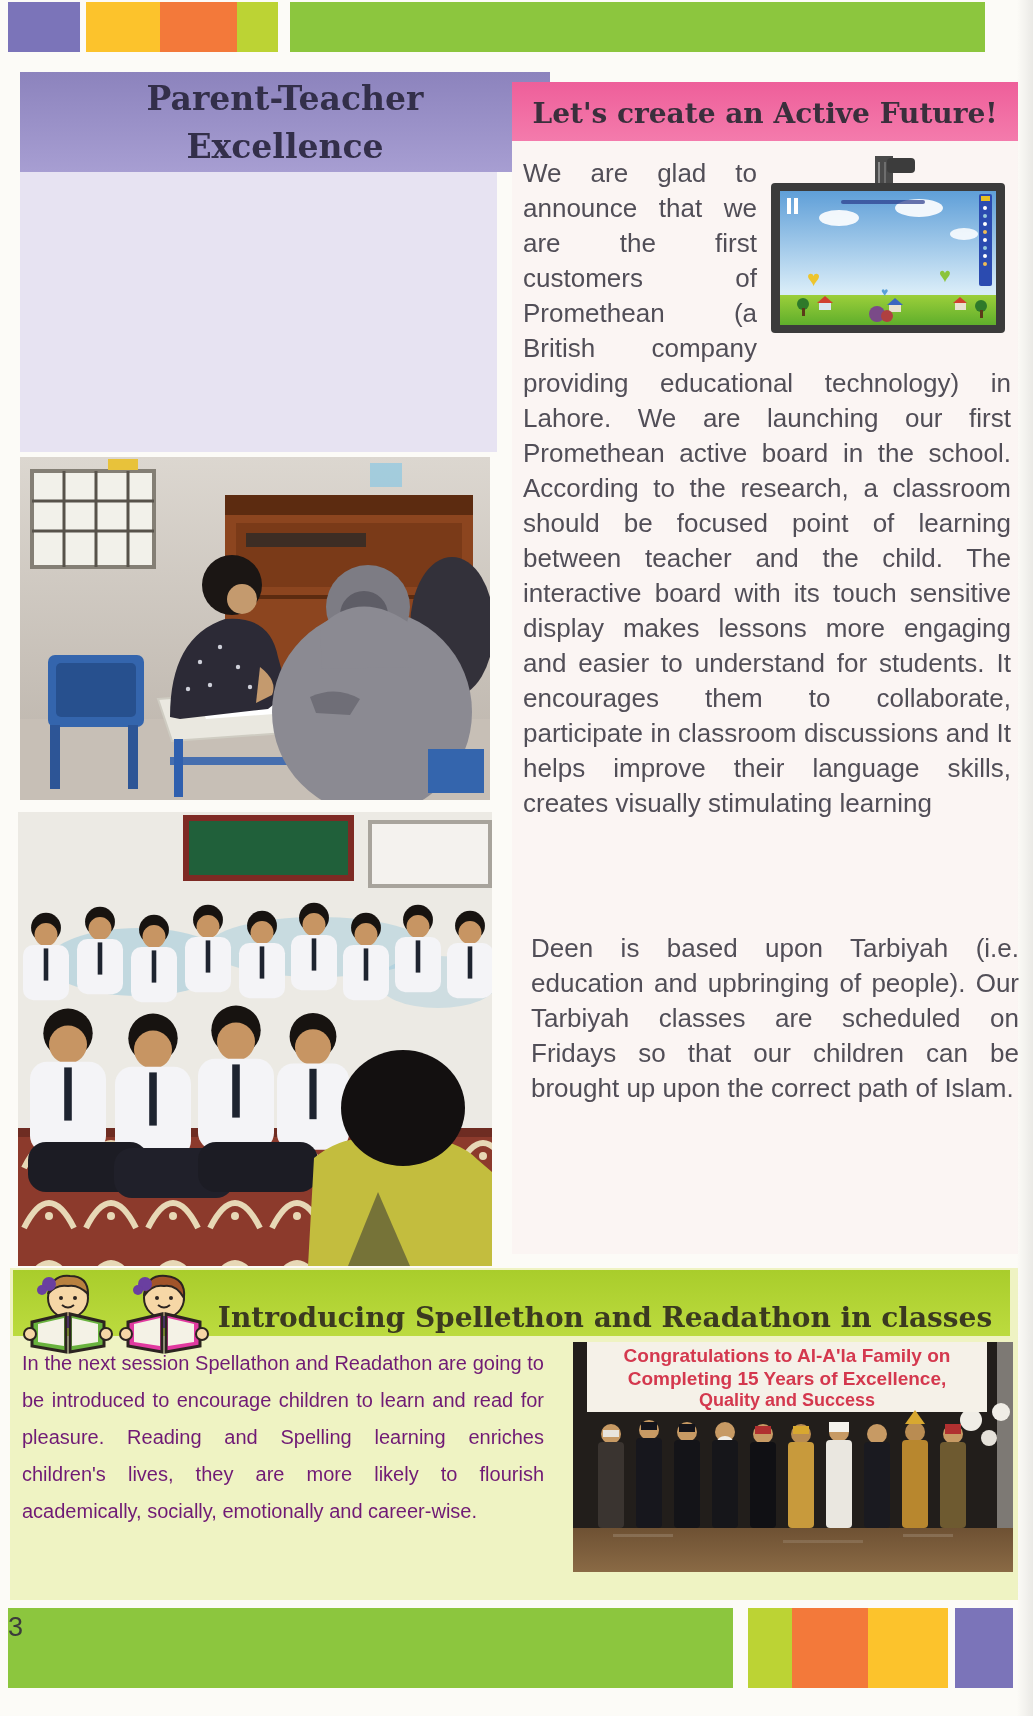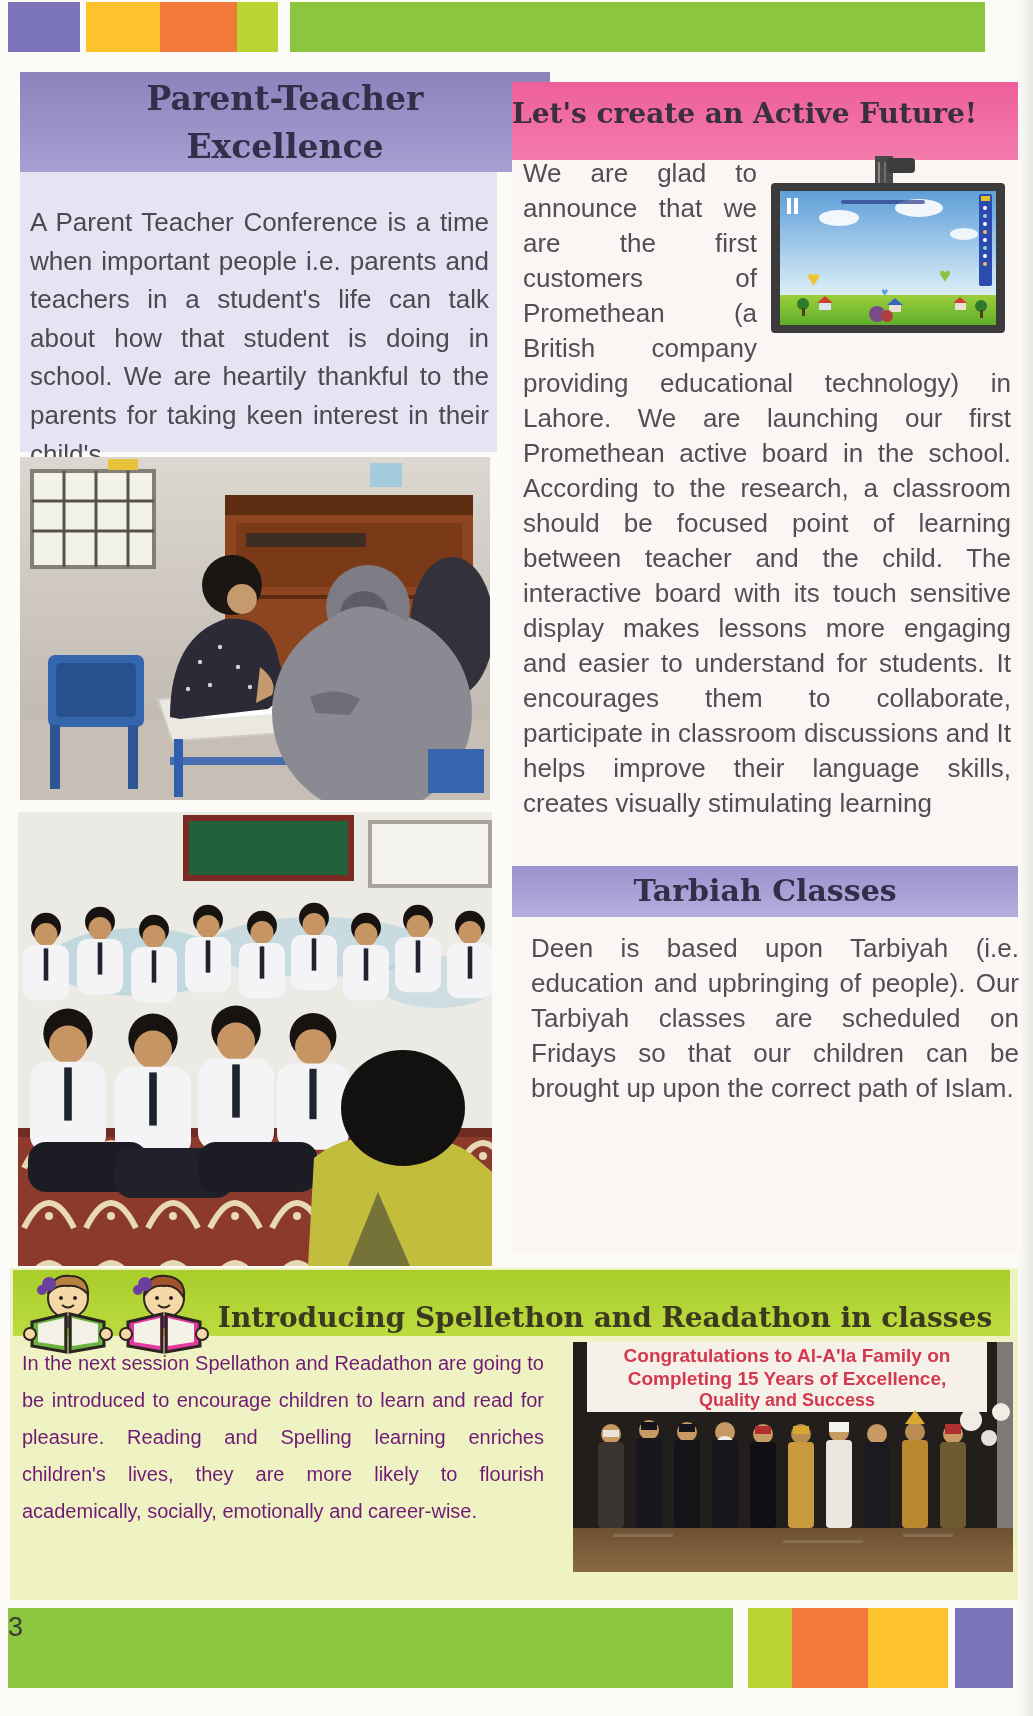--- a/index.html
+++ b/index.html
@@ -17,22 +17,22 @@
   .slab{font-family:"DejaVu Serif",serif;font-weight:bold;}
   
   .left-panel{position:absolute;left:20px;top:72px;width:477px;height:380px;background:#e7e3f2;}
   .left-header{position:absolute;left:20px;top:72px;width:530px;height:100px;
         background:linear-gradient(#8c83bd,#a79ed2);color:#332f4a;text-align:center;
         font-size:33px;line-height:48px;padding-top:3px;box-sizing:border-box;}
   .left-body{position:absolute;left:30px;top:203px;width:459px;font-size:26px;line-height:38.6px;
         color:#4b4953;text-align:justify;text-align-last:justify;}
   
   .right-panel{position:absolute;left:512px;top:82px;width:506px;height:1172px;background:#fbf5f3;}
-  .pink-header{position:absolute;left:512px;top:82px;width:506px;height:78px;background:linear-gradient(#ee5f9a,#f47bac);
-        color:#3a2f3c;font-size:28px;line-height:64px;white-space:nowrap;overflow:hidden;}
+  .pink-header{position:absolute;left:512px;top:82px;width:506px;height:59px;background:linear-gradient(#ee5f9a,#f47bac);
+        color:#3a2f3c;text-align:center;font-size:28px;line-height:64px;white-space:nowrap;overflow:hidden;}
   .right-body{position:absolute;left:523px;top:156px;width:488px;font-size:26px;line-height:35px;
         color:#514e57;text-align:justify;}
   .board-float{float:right;width:242px;height:180px;margin-left:12px;margin-bottom:4px;}
   .tarbiah-header{position:absolute;left:512px;top:866px;width:506px;height:51px;
         background:linear-gradient(#9b93cd,#b5aede);color:#332f4a;text-align:center;font-size:30px;line-height:50px;}
   .tarbiah-body{position:absolute;left:523px;top:931px;width:488px;font-size:26px;line-height:35px;
         color:#514e57;text-align:justify;margin-left:8px;}
   .tarbiah-body p{margin:0;}
   
   .bottom-panel{position:absolute;left:10px;top:1268px;width:1008px;height:332px;background:#eff3c3;}
@@ -57,21 +57,20 @@
     <div class="block b-orange" style="left:160px;top:2px;width:77px;height:50px;"></div>
     <div class="block b-ygreen" style="left:237px;top:2px;width:41px;height:50px;"></div>
     <div class="block b-green" style="left:290px;top:2px;width:695px;height:50px;"></div>
   </div>
 
   <div class="left-panel"></div>
   <div class="left-header slab">
     <span>Parent-Teacher</span><br>
     <span>Excellence</span>
   </div>
-  <div class="left-body">A Parent Teacher Conference is a time when important people i.e. parents and teachers in a student's life can talk about how that student is doing in school. We are heartily thankful to the parents for taking keen interest in their child's</div>
 
   <div class="photo" style="left:20px;top:457px;width:470px;height:343px;">
     <svg width="470" height="343" viewBox="0 0 470 343">
       <defs>
         <linearGradient id="wall1" x1="0" y1="0" x2="0" y2="1">
           <stop offset="0" stop-color="#dcd7d0"></stop>
             <stop offset="1" stop-color="#bab2a9"></stop>
         </linearGradient>
       </defs>
       <rect x="0" y="0" width="470" height="343" fill="url(#wall1)"></rect>
@@ -252,21 +251,20 @@
         <g>
           <rect x="18" y="42" width="4" height="16" fill="#fff"></rect>
             <rect x="25" y="42" width="4" height="16" fill="#fff"></rect>
         </g>
         <rect x="72" y="44" width="84" height="4" rx="2" fill="#2a3a8a" opacity="0.7"></rect>
       </svg>
     </span>
     <span>We are glad to announce that we are the first customers of Promethean (a British company providing educational technology) in Lahore. We are launching our first  Promethean active board in the school.  According to the research, a classroom should be focused point of learning between teacher and the child. The interactive board with its touch sensitive display makes lessons more engaging and easier to understand for students. It encourages them to collaborate, participate in classroom discussions and It helps improve their language skills, creates visually stimulating learning</span>
   </div>
 
-  <div class="tarbiah-header slab">Tarbiah Classes</div>
   <div class="tarbiah-body">
     <p>Deen is based upon Tarbiyah (i.e. education and upbringing of people). Our Tarbiyah classes are scheduled on Fridays so that our children can be brought up upon the correct path of Islam.</p>
   </div>
 
   <div class="bottom-panel"></div>
   <div class="bottom-banner"></div>
   <div class="bottom-banner-title slab">Introducing Spellethon and Readathon in classes</div>
 
   <div class="kids-icons">
     <svg width="190" height="84" viewBox="0 0 190 84">

